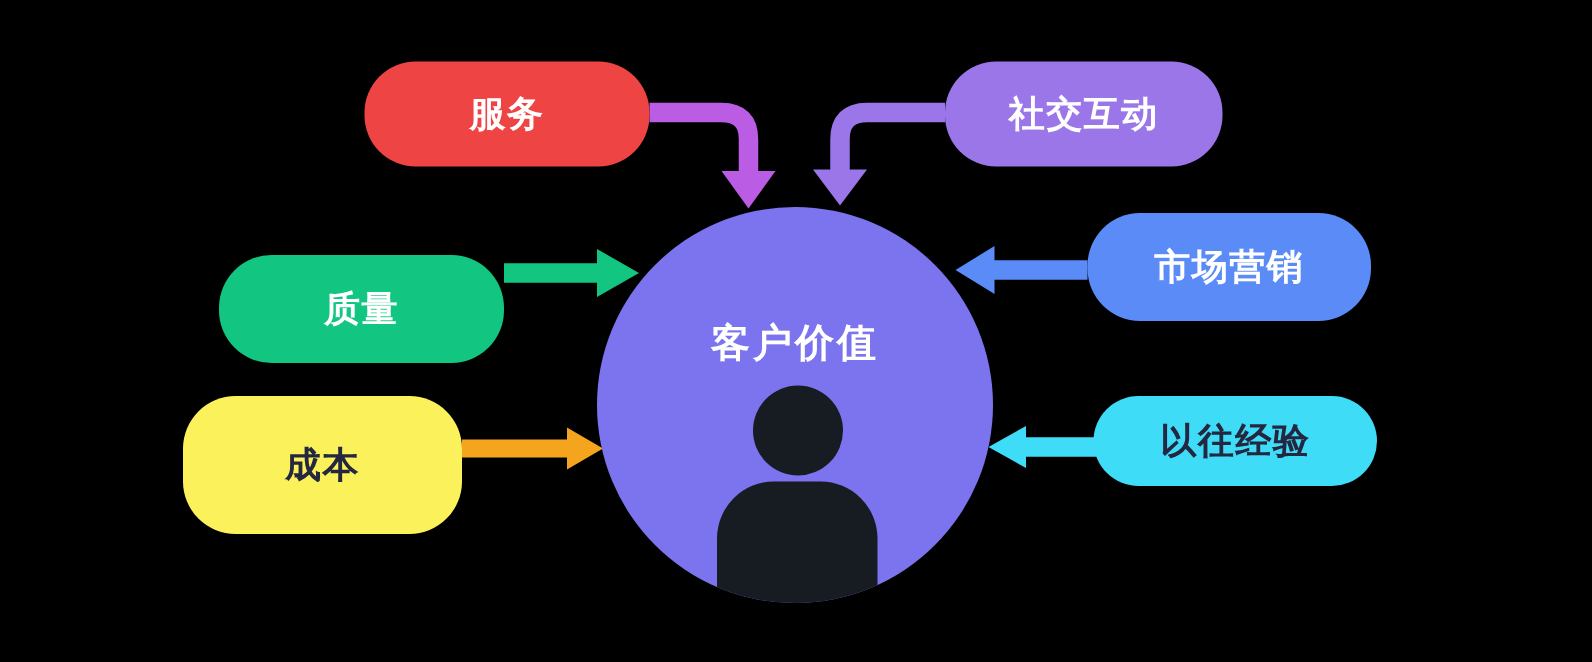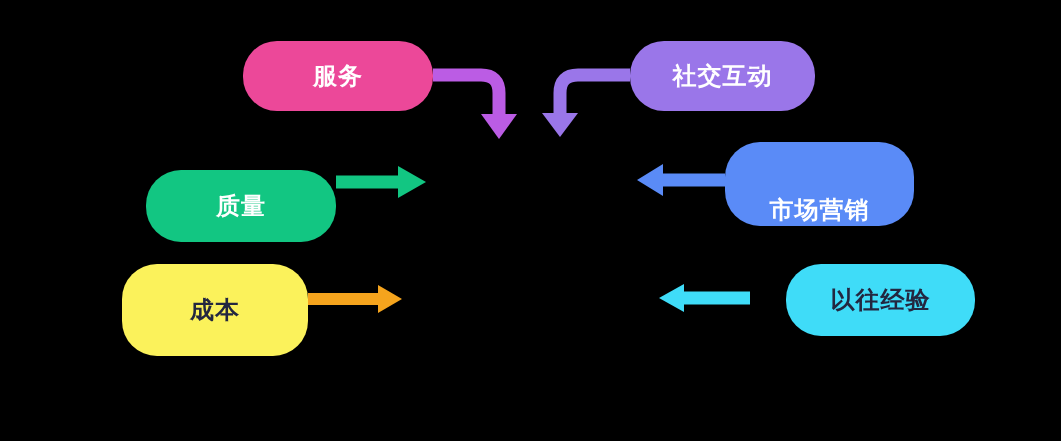--- a/index.html
+++ b/index.html
@@ -8,23 +8,23 @@
     font-family:"Liberation Sans","DejaVu Sans",sans-serif;
   }
   .arrows{position:absolute;left:0;top:0;z-index:1;}
   .pill{
     position:absolute;z-index:3;display:flex;align-items:center;justify-content:center;
     font-weight:bold;font-size:24px;letter-spacing:1px;
   }
   .pill-service{left:243px;top:41px;width:190px;height:70px;border-radius:34px;}
   .pill-social{left:630px;top:41px;width:185px;height:70px;border-radius:34px;justify-content:center;}
   .pill-quality{left:146px;top:142px;width:190px;height:72px;border-radius:35px;}
-  .pill-marketing{left:725px;top:142px;width:189px;height:84px;border-radius:35px;align-items:flex-end;}
+  .pill-marketing{left:725px;top:142px;width:189px;height:72px;border-radius:35px;}
   .pill-cost{left:122px;top:264px;width:186px;height:92px;border-radius:35px;}
-  .pill-experience{left:786px;top:264px;width:189px;height:72px;border-radius:35px;justify-content:center;}
+  .pill-experience{left:729px;top:264px;width:189px;height:60px;border-radius:35px;justify-content:center;}
   .center-circle{
     position:absolute;left:398px;top:138px;width:264px;height:264px;border-radius:50%;
     overflow:hidden;z-index:2;
   }
   .center-title{
     position:absolute;left:0;right:0;top:73px;text-align:center;
     font-size:26px;font-weight:bold;letter-spacing:2px;
   }
   .person-head{position:absolute;left:104px;top:119px;width:60px;height:60px;border-radius:50%;}
   .person-body{position:absolute;left:80px;top:183px;width:107px;height:95px;border-radius:38px 38px 0 0;}
@@ -60,21 +60,21 @@
       <path d="M 308 299 L 379 299" fill="none" stroke-width="12" style="stroke: rgb(245, 164, 29);"></path>
       <polygon points="378,285 378,313 402,299" style="fill: rgb(245, 164, 29);"></polygon>
     </g>
 
     <g>
       <path d="M 750 298 L 683 298" fill="none" stroke-width="13" style="stroke: rgb(63, 220, 248);"></path>
       <polygon points="684,284 684,312 659,298" style="fill: rgb(63, 220, 248);"></polygon>
     </g>
   </svg>
 
-  <div class="pill pill-service" style="background-color: #ec4899; color: rgb(255, 255, 255);">
+  <div class="pill pill-service" style="background-color: #ef4444; color: rgb(255, 255, 255);">
     <span>服务</span>
   </div>
 
   <div class="pill pill-social" style="background-color: rgb(154, 118, 233); color: rgb(255, 255, 255);">
     <span>社交互动</span>
   </div>
 
   <div class="pill pill-quality" style="background-color: rgb(18, 198, 130); color: rgb(255, 255, 255); margin-top: 28px;">
     <span>质量</span>
   </div>
@@ -84,14 +84,21 @@
   </div>
 
   <div class="pill pill-cost" style="background-color: rgb(251, 242, 91); color: rgb(35, 39, 64);">
     <span>成本</span>
   </div>
 
   <div class="pill pill-experience" style="background-color: rgb(63, 220, 248); color: rgb(35, 39, 64);">
     <span>以往经验</span>
   </div>
 
+  <div class="center-circle" style="background-color: rgb(124, 116, 239);">
+    <div class="center-title" style="color: rgb(255, 255, 255);">客户价值</div>
+    <div>
+      <div class="person-head" style="background-color: rgb(23, 27, 34);"></div>
+      <div class="person-body" style="background-color: rgb(23, 27, 34);"></div>
+    </div>
+  </div>
 
 </div>
 
 </body></html>

